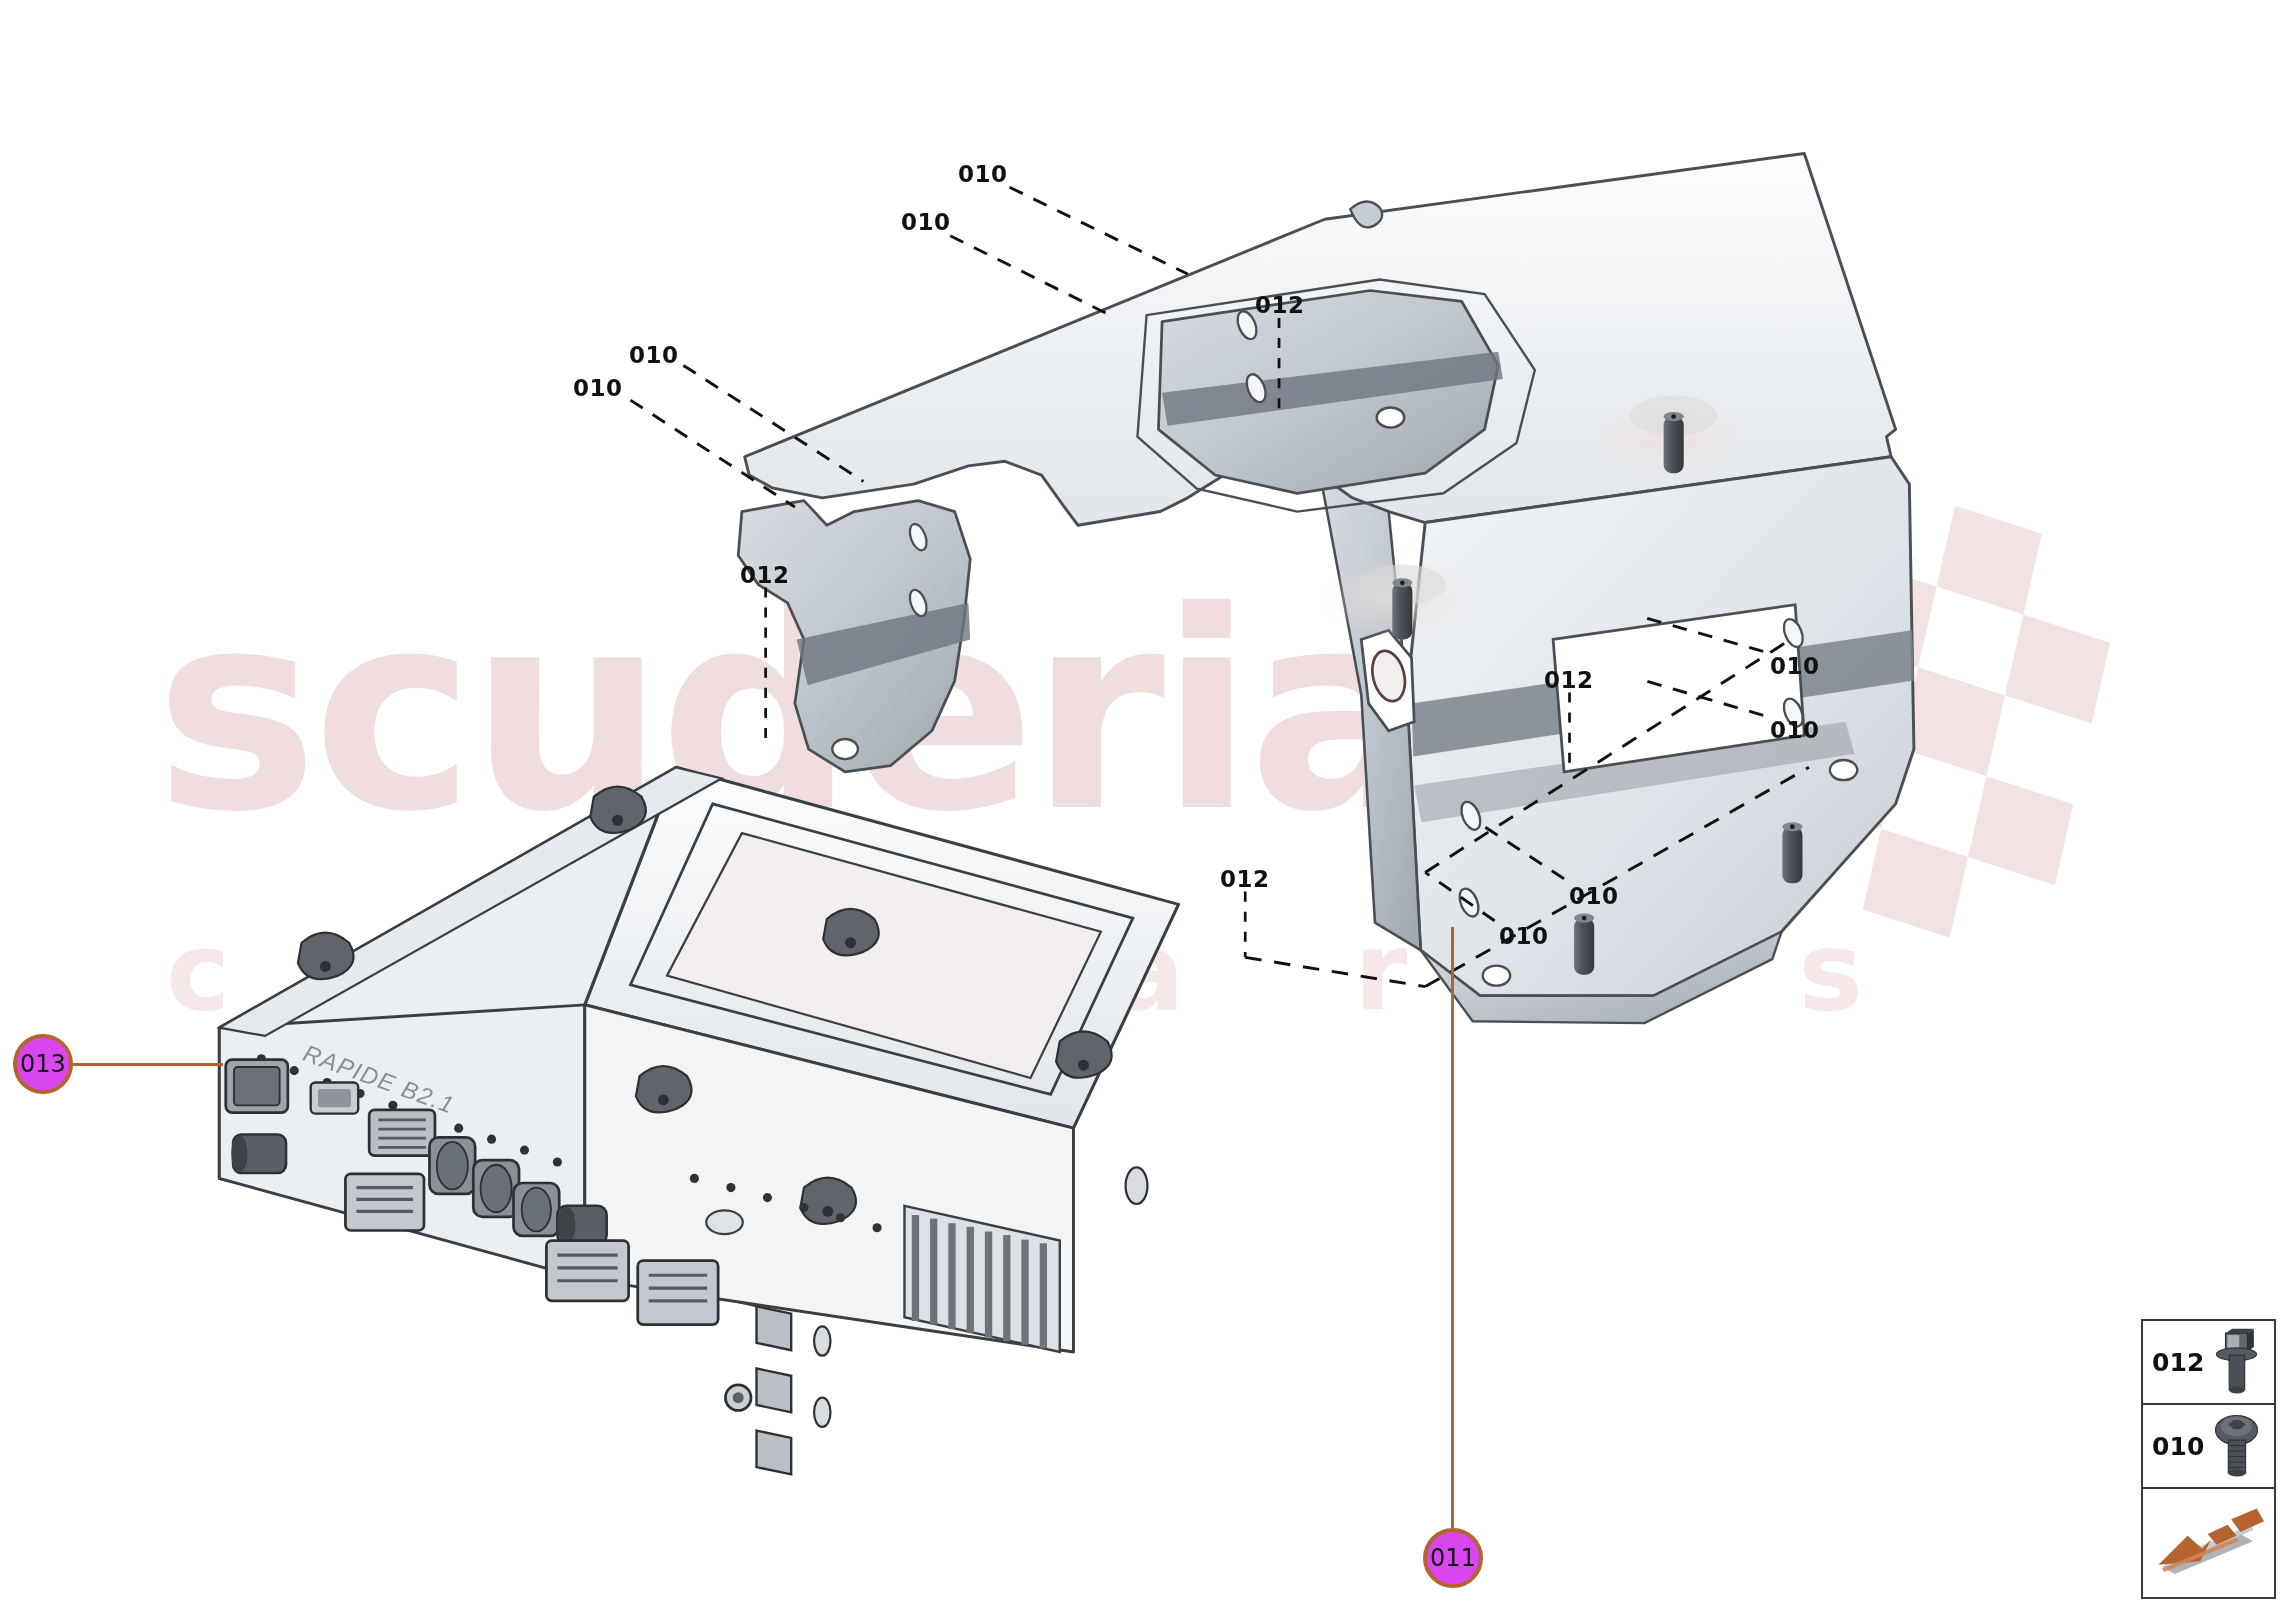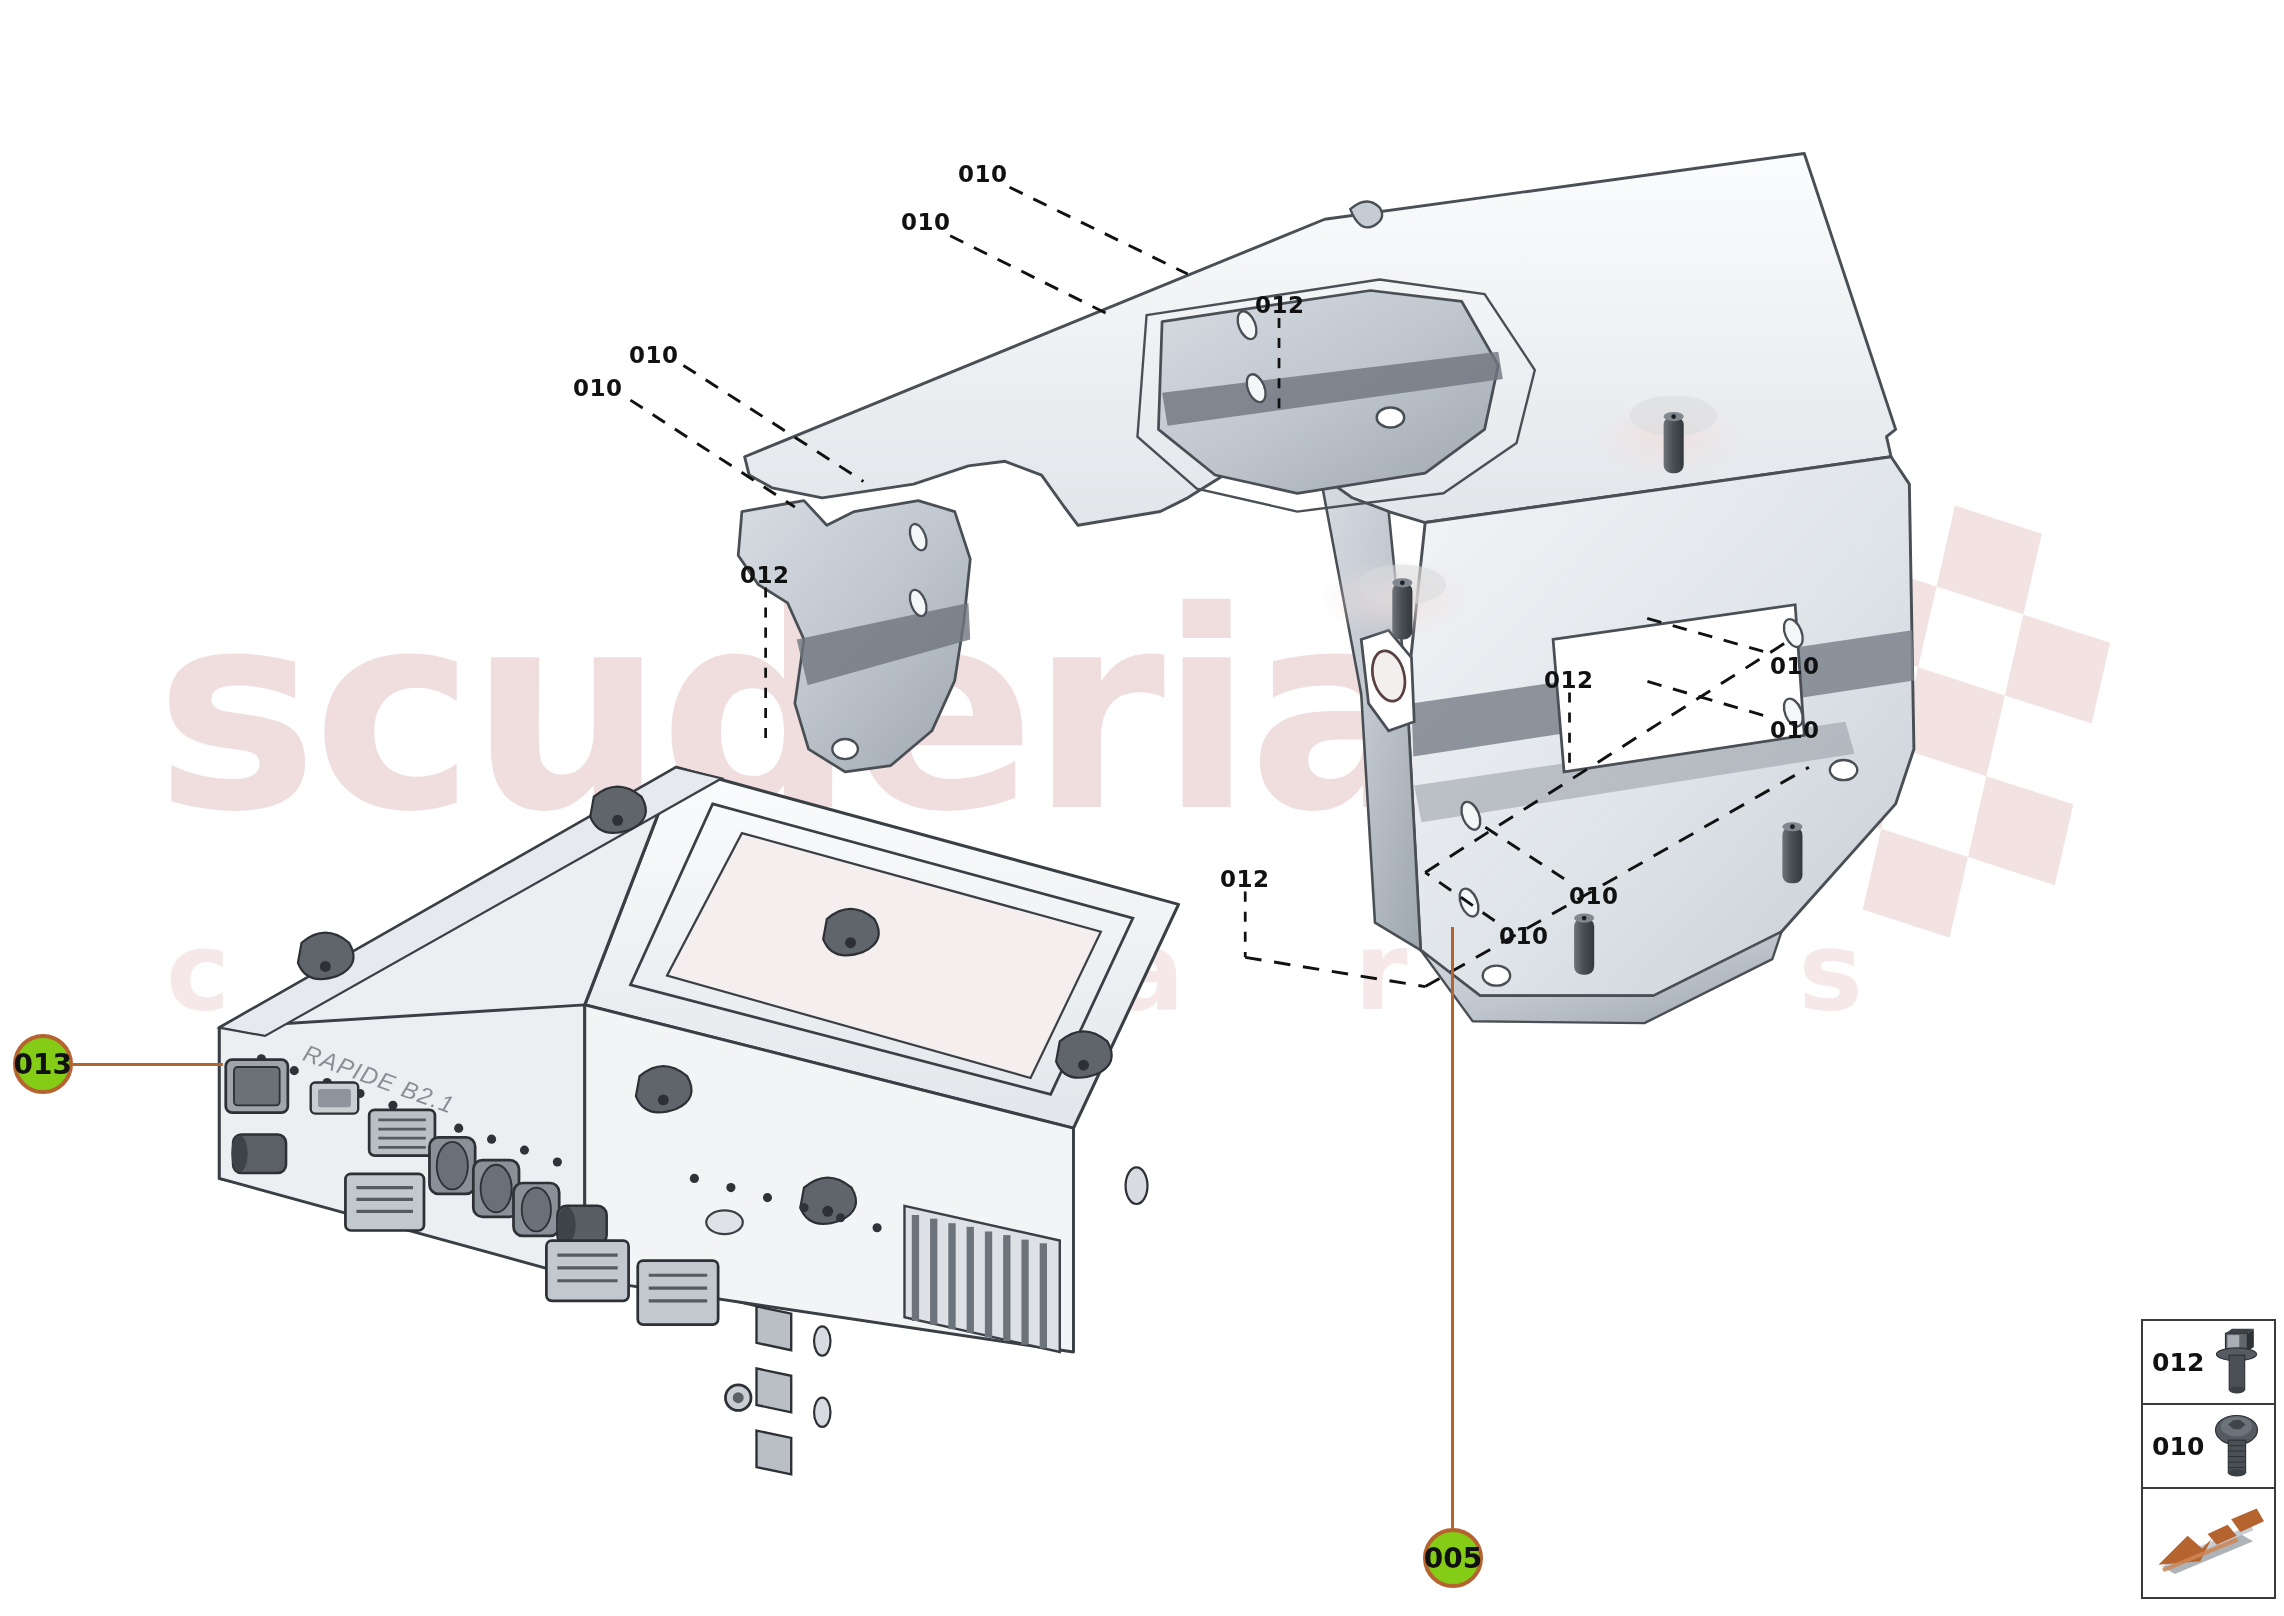--- a/index.html
+++ b/index.html
@@ -26,23 +26,23 @@
     position:absolute;
     font-family:"DejaVu Sans",sans-serif;
     font-weight:700;font-size:23px;color:#111;
     letter-spacing:0.5px;white-space:nowrap;
   }
 
   
   .bubble{
     position:absolute;
     width:60px;height:60px;border-radius:50%;
-    border:4.6px solid #b5632f;background:#84cc16;
+    border:4.6px solid #b5632f;background:#d946ef;
     display:flex;align-items:center;justify-content:center;
-    font-family:"DejaVu Sans",sans-serif;font-weight:700;font-size:28px;color:#111;
+    font-family:"DejaVu Sans",sans-serif;font-weight:400;font-size:24px;color:#111;
     box-sizing:border-box;
   }
   .leader{position:absolute;background:#b5632f;}
 
   
   .legend{
     position:absolute;left:2141px;top:1319px;width:135px;
     border:2.7px solid #3a3a3a;background:#fff;box-sizing:border-box;
   }
   .legend-row{
@@ -390,21 +390,21 @@
   <div class="tag" style="left:1770px;top:653px;">010</div>
   <div class="tag" style="left:1770px;top:717px;">010</div>
   <div class="tag" style="left:1569px;top:883px;">010</div>
   <div class="tag" style="left:1499px;top:923px;">010</div>
   <div class="tag" style="left:1220px;top:866px;">012</div>
 
   <div class="leader" style="left:73px;top:1063px;width:150px;height:2.7px;"></div>
   <div class="bubble" style="left:12.8px;top:1034px;">013</div>
 
   <div class="leader" style="left:1451px;top:927px;width:2.7px;height:601px;"></div>
-  <div class="bubble" style="left:1423px;top:1528px;">005</div>
+  <div class="bubble" style="left:1423px;top:1528px;">011</div>
 
   <div class="legend">
 
     <div class="legend-row">
       <div class="legend-code">012</div>
       <svg class="legend-art" viewBox="0 0 62 80">
         <rect x="19" y="8" width="24" height="20" fill="#60666c" stroke="#2c3034" stroke-width="1.4"></rect>
         <path d="M19,8 L26,3 L50,3 L43,8 Z" fill="#3c4146"></path>
         <path d="M43,8 L50,3 L50,23 L43,28 Z" fill="#2f3439"></path>
         <rect x="21" y="10" width="13" height="16" fill="#a9aeb4"></rect>

